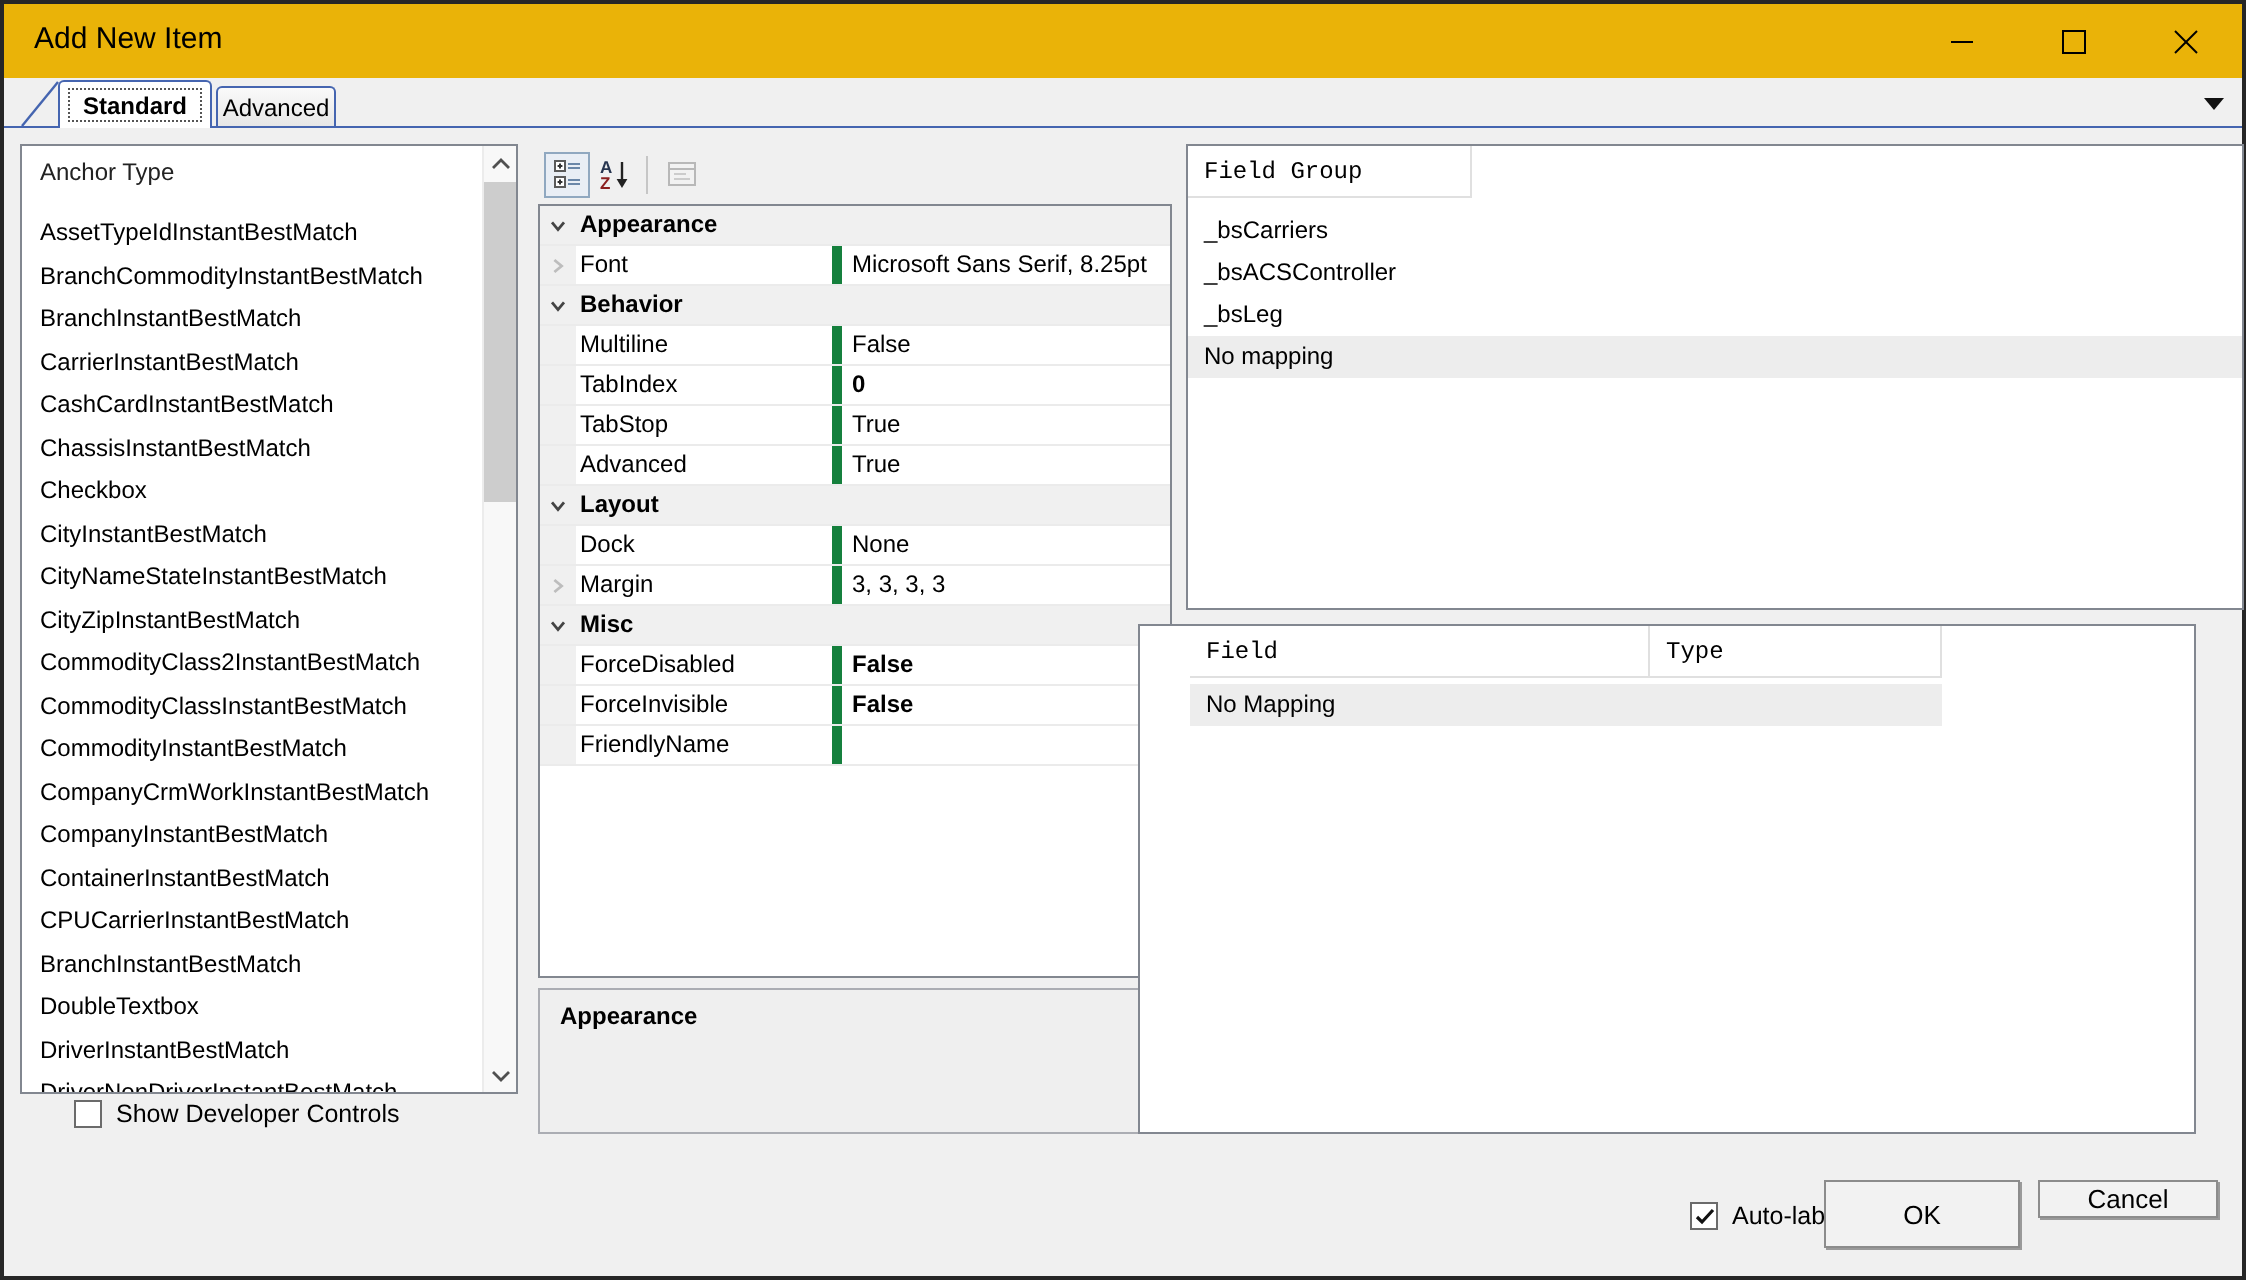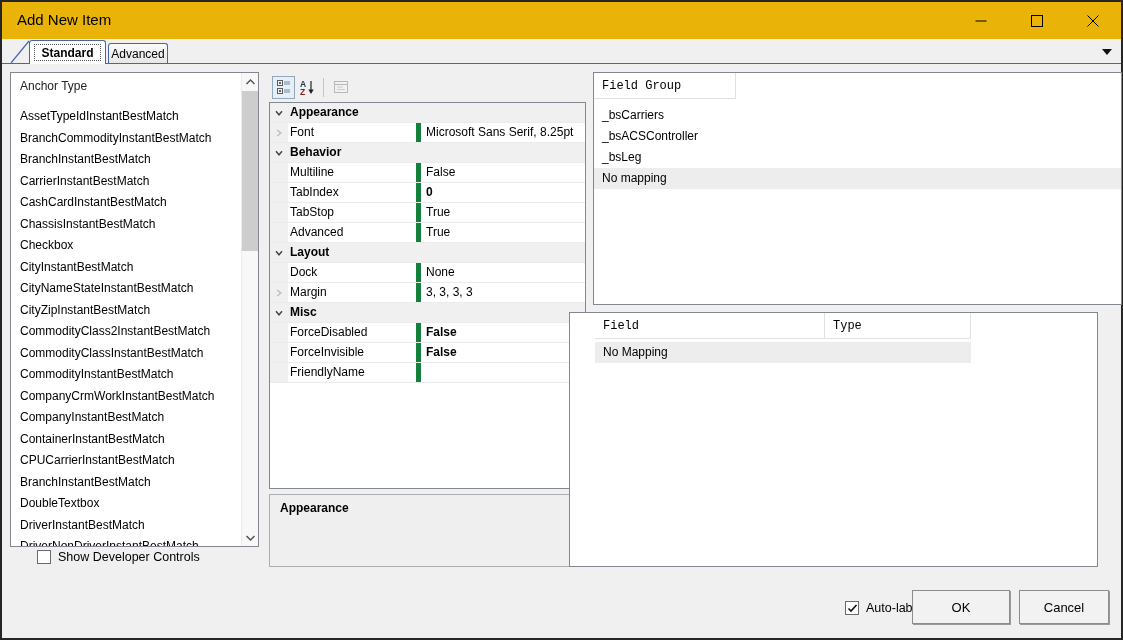--- a/index.html
+++ b/index.html
@@ -93,21 +93,21 @@
   .ft-cell-field { width:230px; padding-left:8px; flex:none; }
   .ft-cell-type { width:146px; padding-left:8px; flex:none; }
   #field-table-panel .lv-items { padding-top:3px; }
 
   
   #auto-label { left:795px; top:599px;margin-left:48px; }
   .push-btn { position:absolute; background:#f2f2f2; border:1px solid #8c8c8c;
               box-shadow:1px 1px 0 0 #9a9a9a; font-size:13px; display:flex;
               align-items:center; justify-content:center; cursor:default; }
   #ok-button { left:910px; top:588px; width:98px; height:34px; }
-  #cancel-button { left:1017px; top:588px; width:90px; height:34px; }
+  #cancel-button { left:1017px; top:588px; width:90px; height:19px; }
 </style>
 </head>
 <body>
 
 <div class="window">
 
   <div class="titlebar">
     <div class="title-text">Add New Item</div>
     <div class="win-controls">
       <div class="win-btn">

